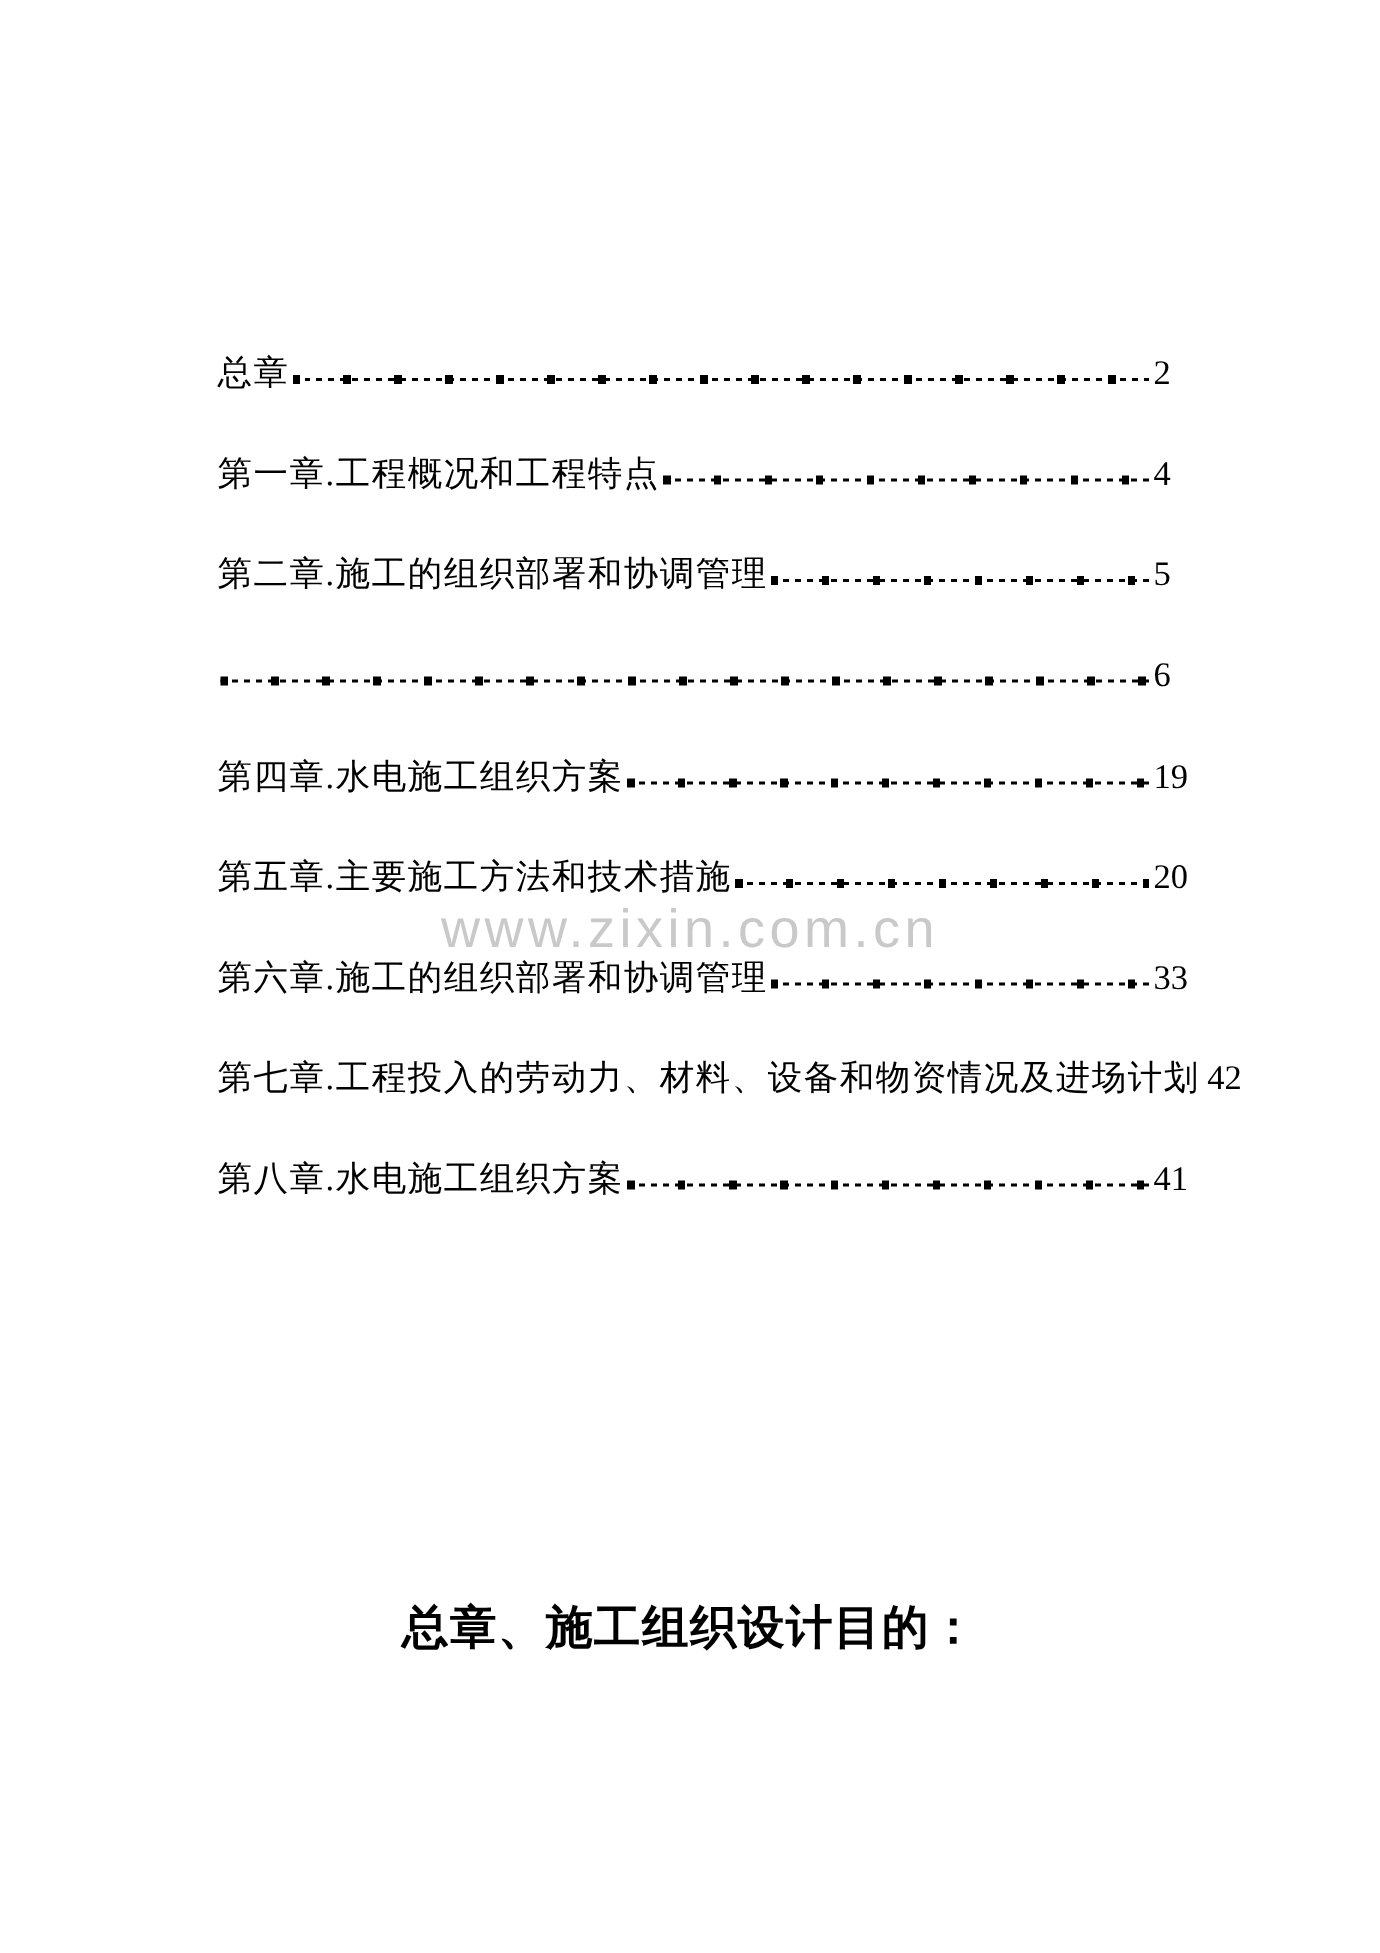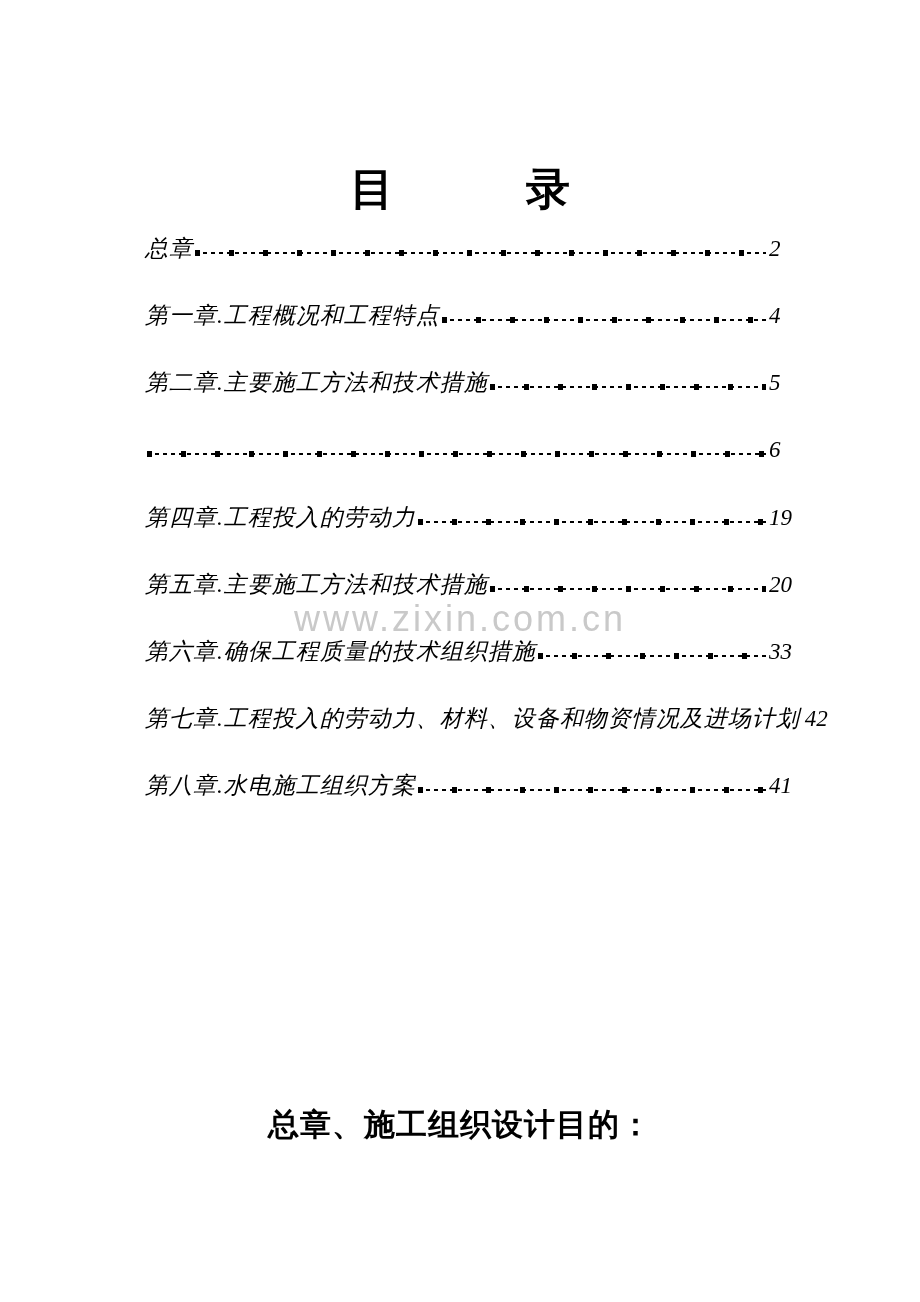--- a/index.html
+++ b/index.html
@@ -38,21 +38,20 @@
     z-index:1;
   }
   .toc{
     position:absolute;
     left:145px;
     top:237px;
     width:662px;
     font-size:23px;
     line-height:1.05;
     z-index:1;
-    font-style:italic;
   }
   .toc-row{
     display:flex;
     align-items:baseline;
     margin-bottom:43px;
   }
   .toc-row:last-child{margin-bottom:0;}
   .toc-label{
     white-space:nowrap;
     letter-spacing:1px;
@@ -68,73 +67,72 @@
     background-position:left bottom,left bottom 2px;
     background-repeat:no-repeat,no-repeat;
   }
   .toc-page{
     width:38px;
     text-align:left;
     font-family:"Liberation Serif","DejaVu Serif",serif;
   }
   .section-heading{
     position:absolute;
-    top:1104px;
+    top:1064px;
     left:0;
     width:100%;
     text-align:center;
     font-family:Liberation Mono, monospace;
     font-size:31px;
     font-weight:bold;
     letter-spacing:1px;
     z-index:1;
   }
 </style>
 </head>
 <body>
 
 <div class="page">
 
   <div class="watermark">www.zixin.com.cn</div>
 
-  <div class="doc-title">目　　　录</div>
 
   <div class="toc">
 
   <div class="toc-row">
         <span class="toc-label">总章</span>
         <span class="leader"></span>
         <span class="toc-page">2</span>
       </div>
       <div class="toc-row">
         <span class="toc-label">第一章.工程概况和工程特点</span>
         <span class="leader"></span>
         <span class="toc-page">4</span>
       </div>
       <div class="toc-row">
-        <span class="toc-label">第二章.主要施工方法和技术措施</span>
+        <span class="toc-label">第二章.施工的组织部署和协调管理</span>
         <span class="leader"></span>
         <span class="toc-page">5</span>
       </div>
       <div class="toc-row">
         <span class="leader"></span>
         <span class="toc-page">6</span>
       </div>
       <div class="toc-row">
-        <span class="toc-label">第四章.工程投入的劳动力</span>
+        <span class="toc-label">第四章.水电施工组织方案</span>
         <span class="leader"></span>
         <span class="toc-page">19</span>
       </div>
       <div class="toc-row">
         <span class="toc-label">第五章.主要施工方法和技术措施</span>
         <span class="leader"></span>
         <span class="toc-page">20</span>
       </div>
       <div class="toc-row">
-        <span class="toc-label">第六章.确保工程质量的技术组织措施</span>
+        <span class="toc-label">第六章.施工的组织部署和协调管理</span>
         <span class="leader"></span>
         <span class="toc-page">33</span>
       </div>
       <div class="toc-row">
         <span class="toc-label">第七章.工程投入的劳动力、材料、设备和物资情况及进场计划</span>
         <span class="leader"></span>
         <span class="toc-page">42</span>
       </div>
       <div class="toc-row">
         <span class="toc-label">第八章.水电施工组织方案</span>

